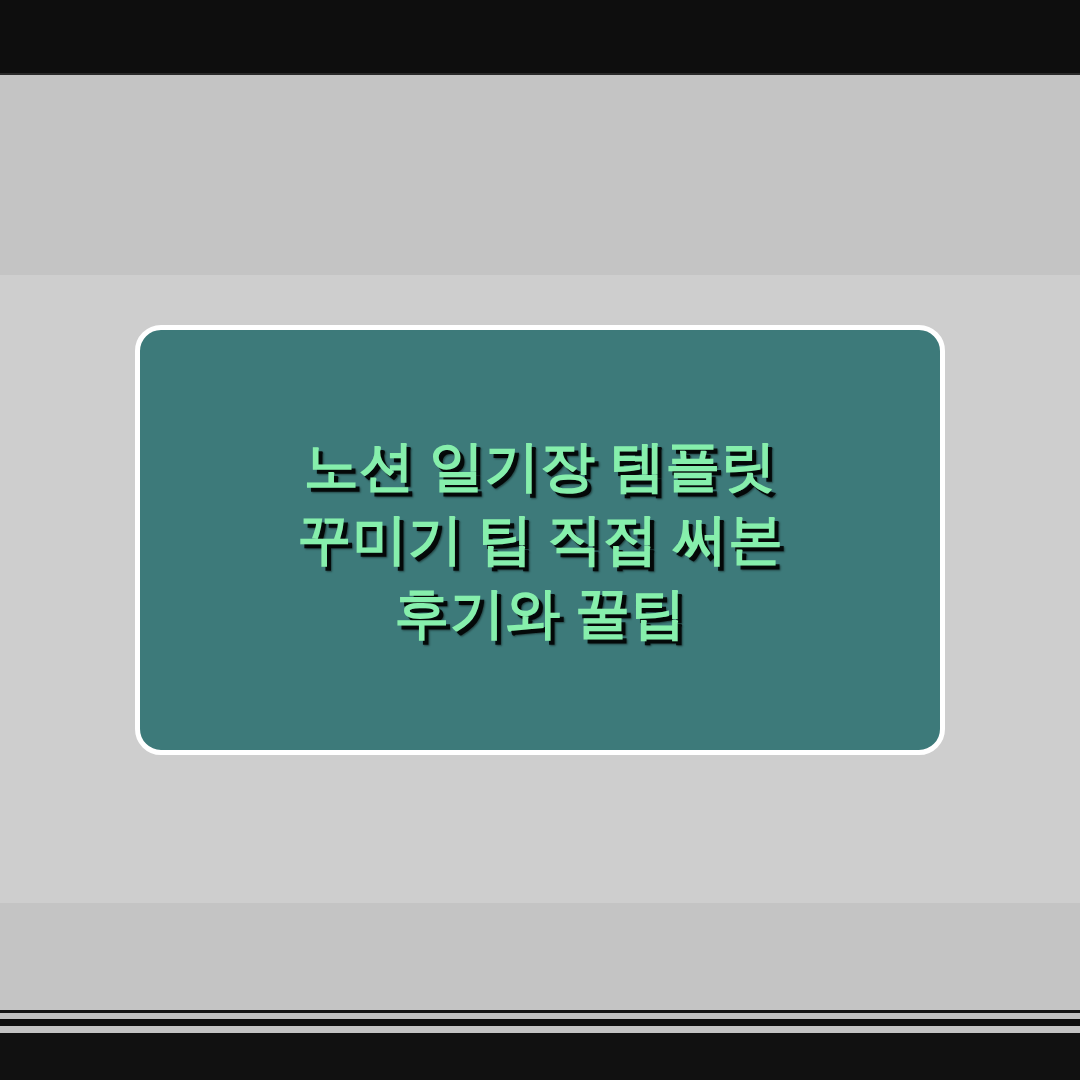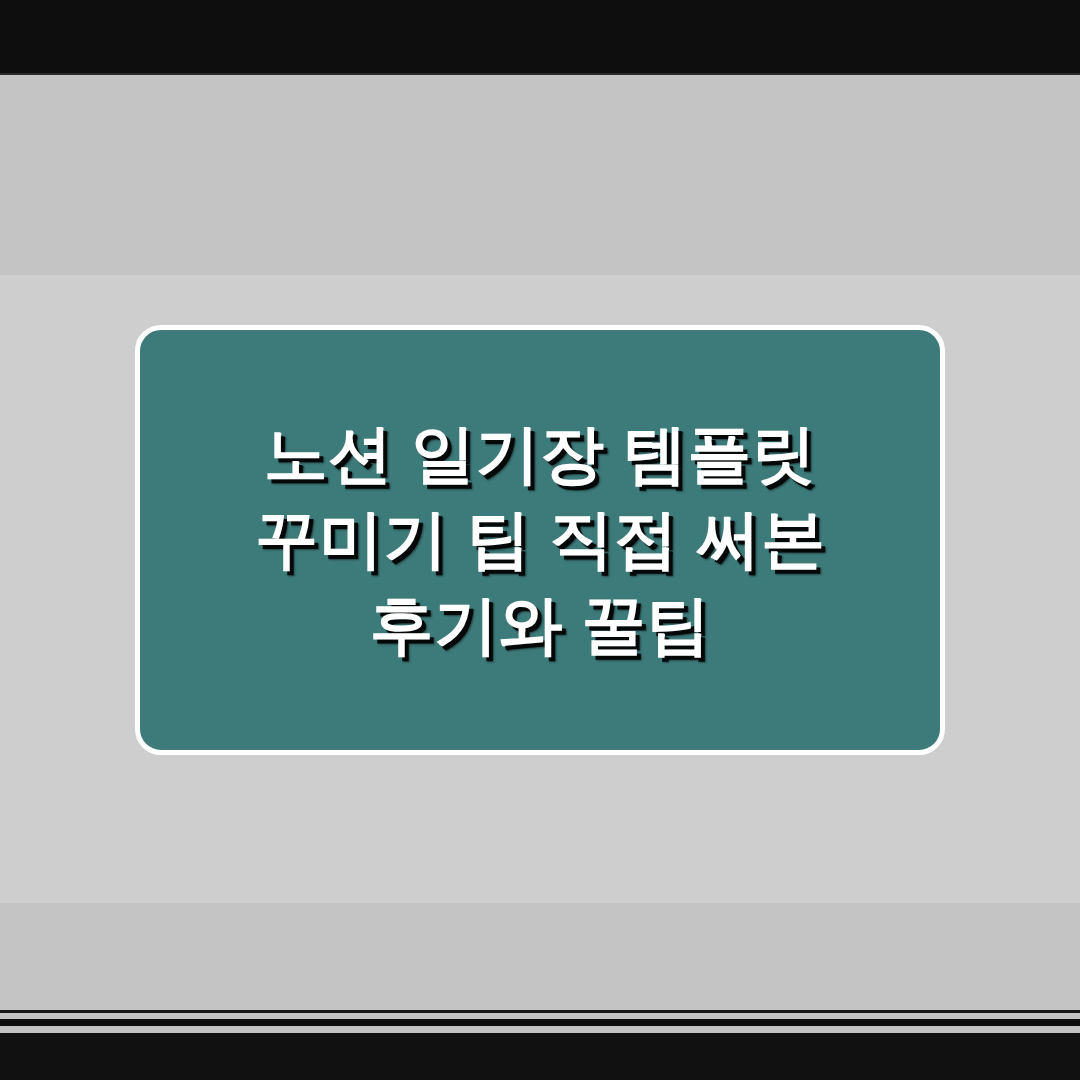--- a/index.html
+++ b/index.html
@@ -92,24 +92,24 @@
     border: 5px solid #ffffff;
     border-radius: 26px;
     display: flex;
     align-items: center;
     justify-content: center;
   }
 
   .title-text {
     width: 640px;
     text-align: center;
-    color: #ffffff;
-    font-family: Liberation Sans, sans-serif;
+    color: #86efac;
+    font-family: Liberation Serif, serif;
     font-weight: bold;
-    font-size: 64px;
+    font-size: 55px;
     line-height: 1.33;
     letter-spacing: 0.5px;
     text-shadow:
       4px 4px 0 rgba(0, 0, 0, 0.88),
       5px 5px 2px rgba(0, 0, 0, 0.45);
     white-space: pre-line;
   }
 </style>
 </head>
 <body>

